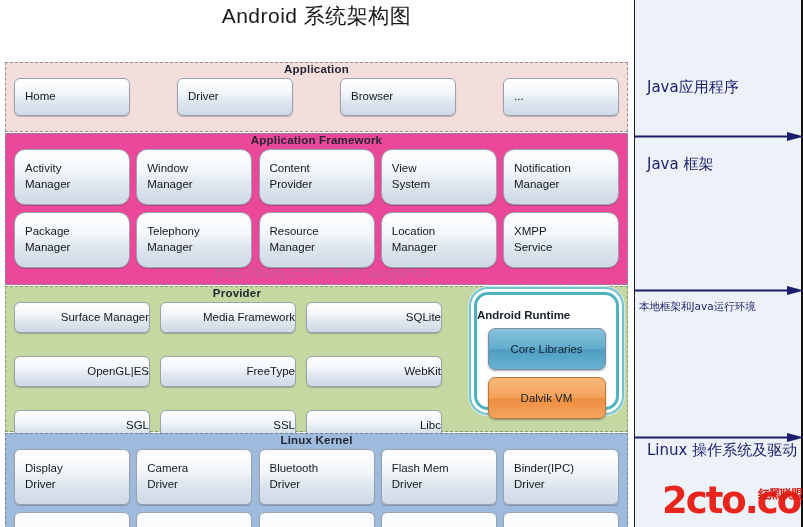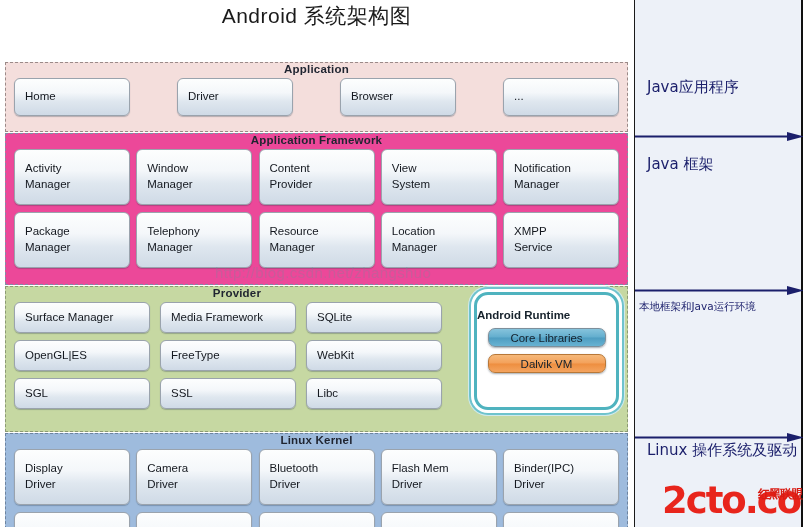--- a/index.html
+++ b/index.html
@@ -96,53 +96,54 @@
     font-size: 11.5px;
     color: #14181f;
     line-height: 1.38;
     overflow: hidden;
   }
   .box.two-line { height: 56px; }
   .box span { display: block; white-space: nowrap; }
 
   
   #layer-application .box { width: 116px; }
-  #layer-framework  .box { width: 116px; }
+  #layer-framework  .box { width: 116px; border-radius: 11px; }
   #layer-libraries  .box { width: 136px; }
   #layer-kernel     .box { width: 116px; }
 
   #layer-libraries .lib-grid {
     width: 456px;
     padding: 0 0 0 8px;
   }
   #layer-libraries .lib-row {
     display: flex;
     gap: 10px;
-    margin-bottom: 7px;
+    margin-bottom: 23px;
+    text-align: right;
   }
   #layer-libraries .lib-row .box { height: 31px; }
 
   
   #android-runtime {
     position: absolute;
     right: 8px; top: 5px;
     width: 145px; height: 118px;
     background: #ffffff;
     border: 3px solid #4fb3bf;
     border-radius: 14px;
     box-shadow: 0 0 0 3px #ffffff, 0 0 0 5px #6fc3cd, 0 0 0 6px #cfe9ec;
   }
   #android-runtime .rt-title {
     font-size: 11.5px;
     font-weight: bold;
     color: #16222c;
     padding-top: 14px;
   }
   .rt-box {
-    width: 118px; height: 19px;
+    width: 118px; height: 42px;
     margin: 7px auto 0 auto;
     border-radius: 7px;
     display: flex;
     align-items: center;
     justify-content: center;
     font-size: 11.5px;
     color: #13202c;
     border: 1px solid #7d8f9b;
     box-shadow: 0 1px 2px rgba(30,45,60,.40);
   }

